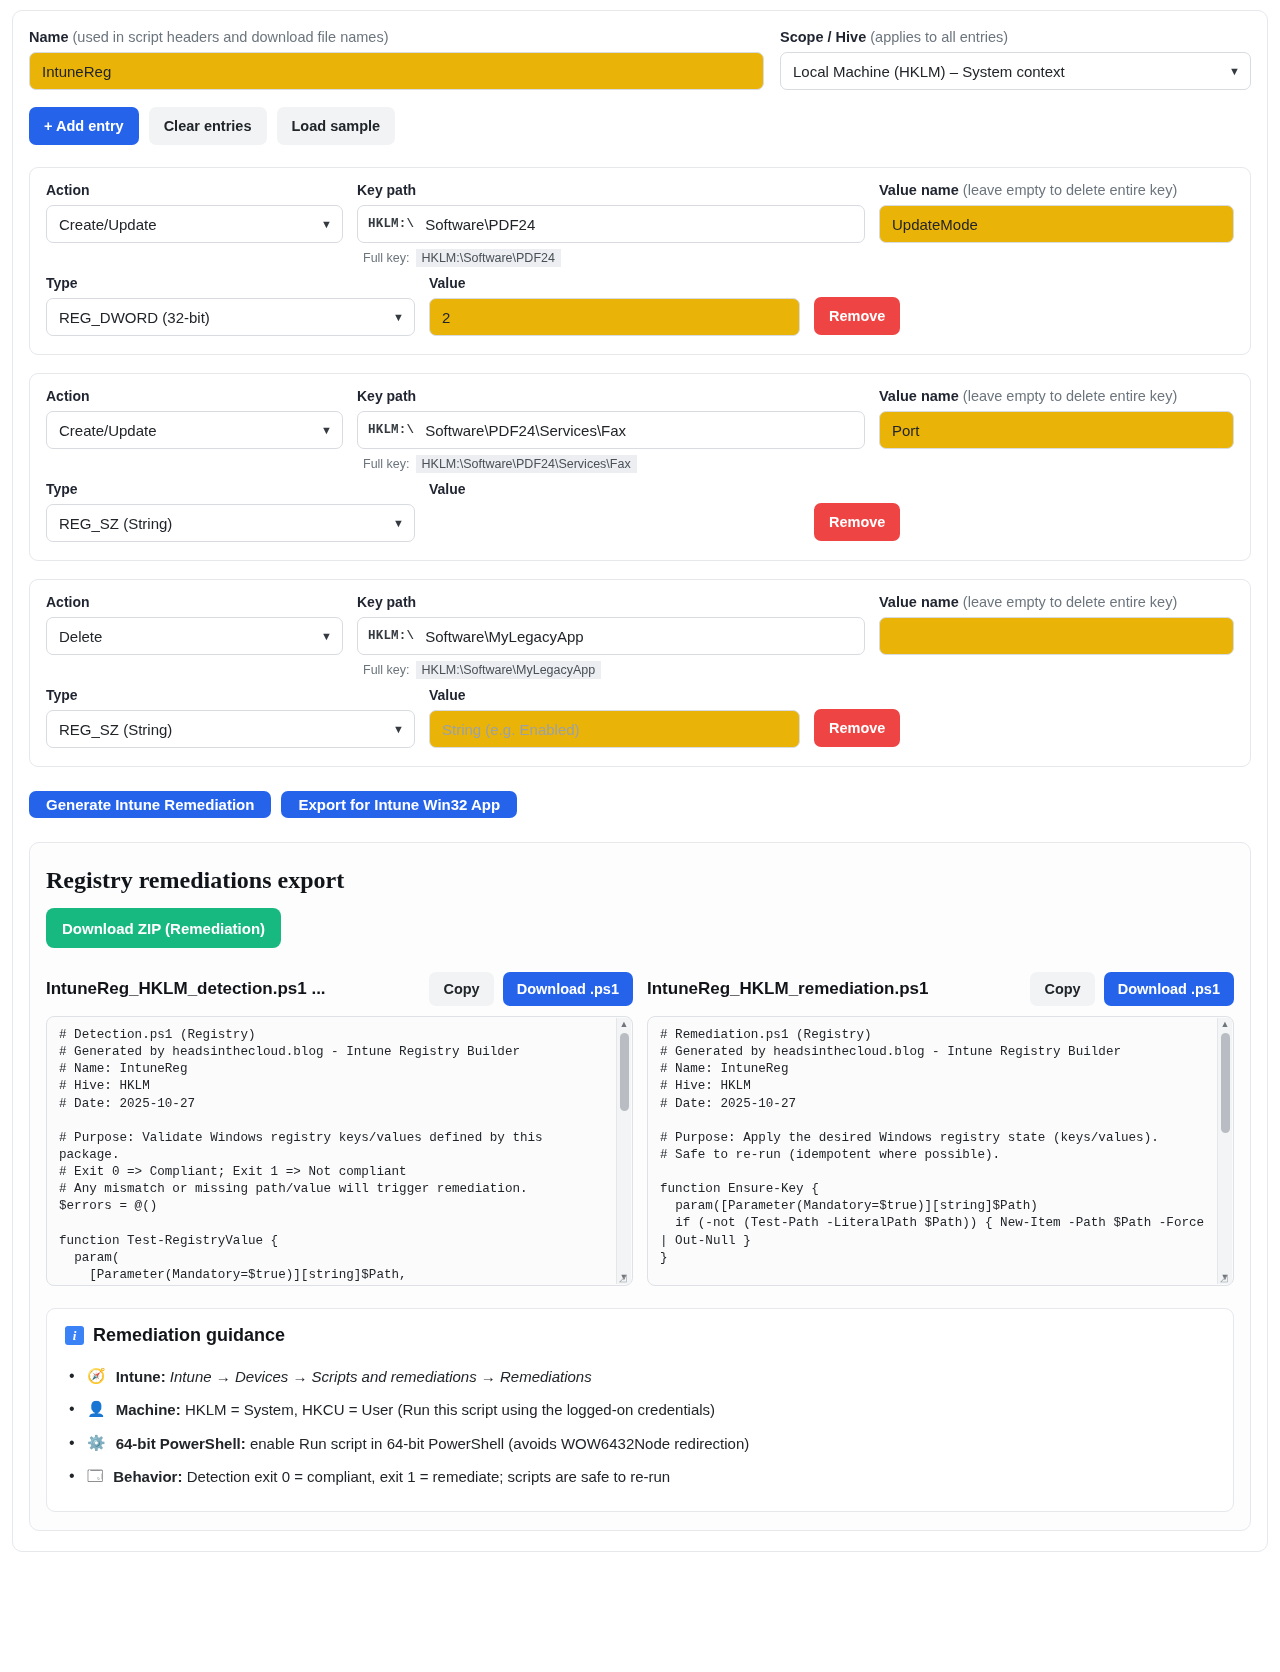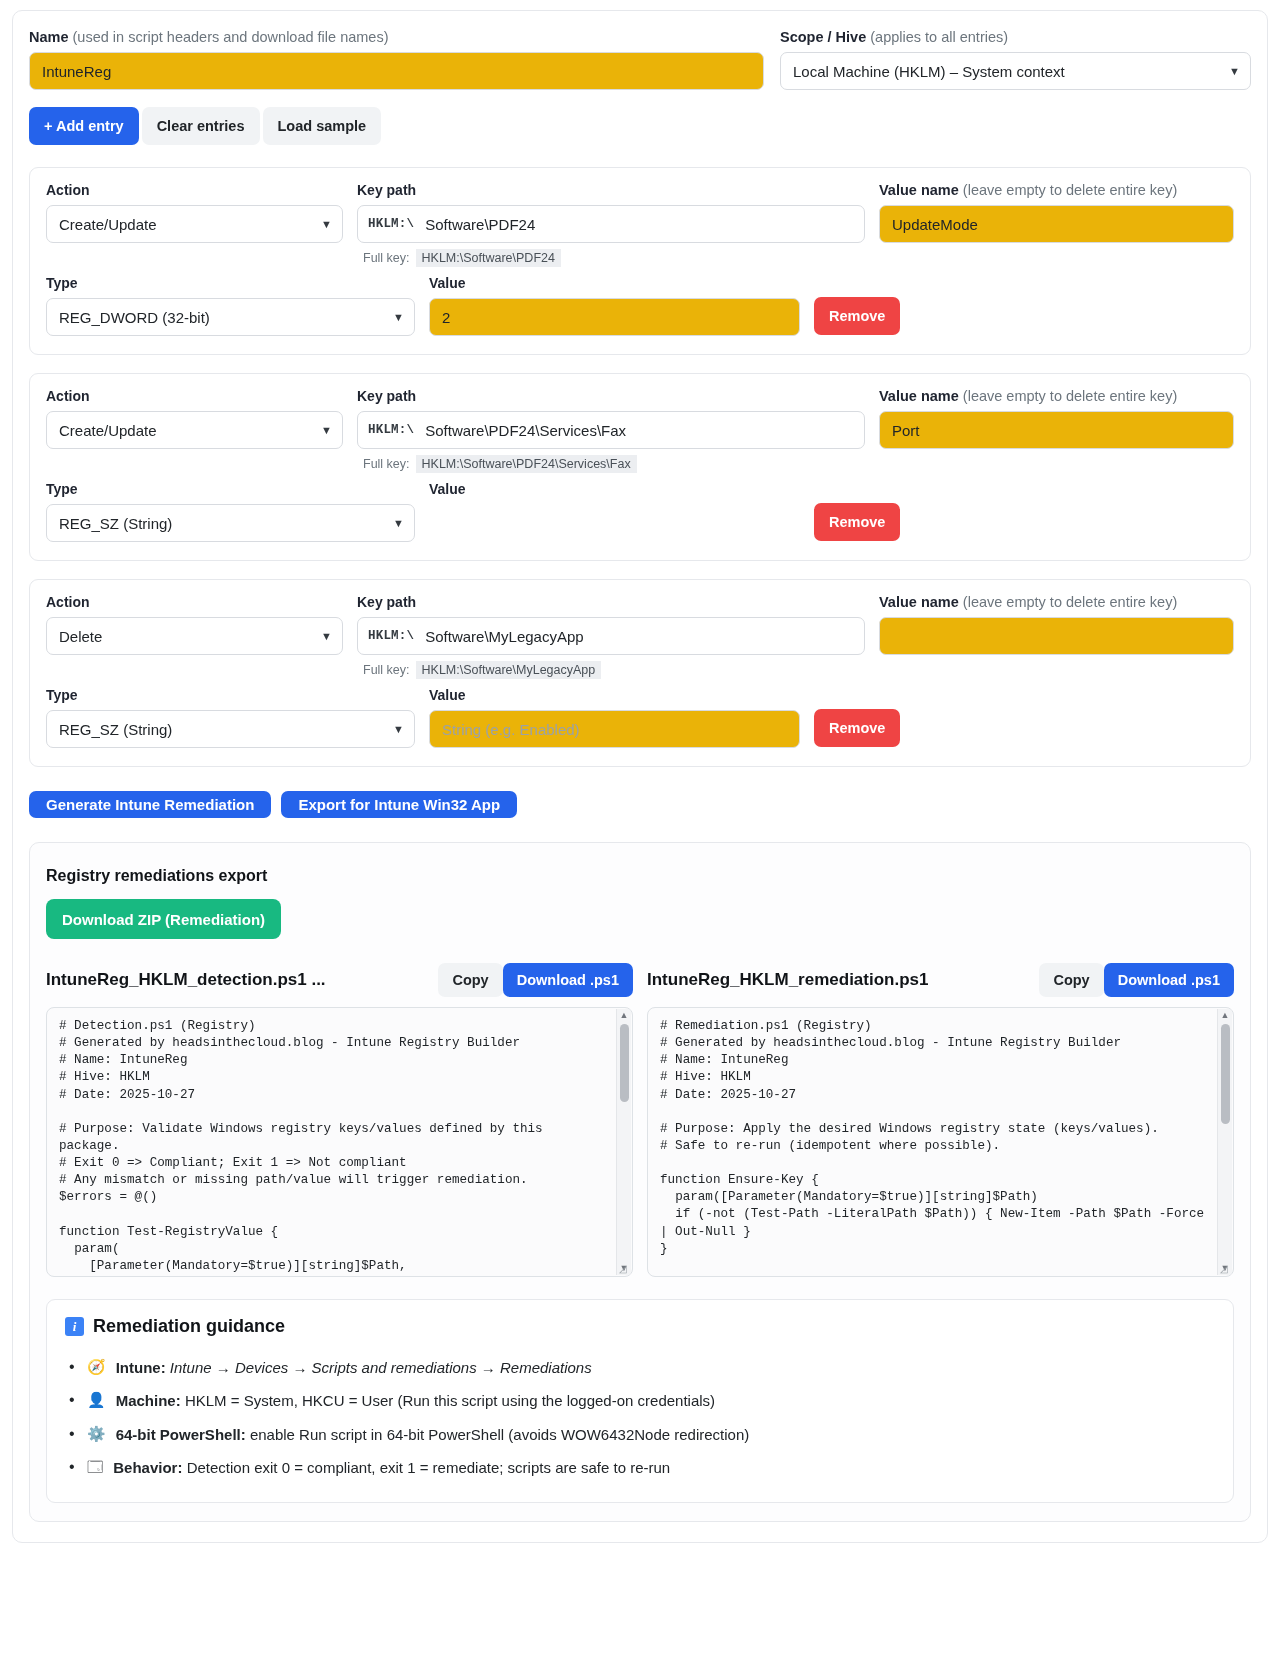--- a/index.html
+++ b/index.html
@@ -91,21 +91,21 @@
     height: 38px;
     white-space: nowrap;
   }
   .btn-primary { background: #2563eb; color: #fff; }
   .btn-light { background: #f1f3f5; color: #212529; }
   .btn-danger { background: #ef4444; color: #fff; }
   .btn-success { background: #18b981; color: #fff; }
 
   .btn-row {
     display: flex;
-    gap: 3px;
+    gap: 10px;
     margin-top: 17px;
   }
 
   
   .entries { margin-top: 22px; display: flex; flex-direction: column; gap: 18px; }
 
   .entry-card {
     border: 1px solid #e6e8ec;
     border-radius: 9px;
     padding: 14px 16px 18px 16px;
@@ -186,37 +186,38 @@
 
   
   .export-panel {
     margin-top: 24px;
     border: 1px solid #e6e8ec;
     border-radius: 10px;
     background: #fdfdfe;
     padding: 18px 16px 18px 16px;
   }
   .export-title {
-    font-size: 16px;
+    font-size: 24px;
     font-weight: 700;
     color: #111418;
     margin: 6px 0 14px 0;
+    font-family: Liberation Serif, serif;
   }
   .zip-btn { height: 40px; font-size: 15px; border-radius: 8px; padding: 0 16px; }
 
   .scripts {
     display: flex;
     gap: 14px;
     margin-top: 24px;
   }
   .script-col { flex: 1 1 50%; min-width: 0; }
   .script-head {
     display: flex;
     align-items: center;
-    gap: 0;
+    gap: 9px;
     margin-bottom: 10px;
   }
   .script-name {
     font-size: 17px;
     font-weight: 700;
     color: #111418;
     flex: 1 1 auto;
     white-space: nowrap;
     overflow: hidden;
     text-overflow: ellipsis;

